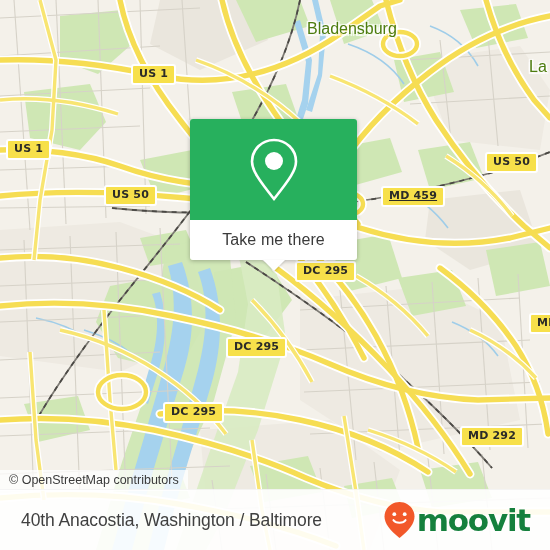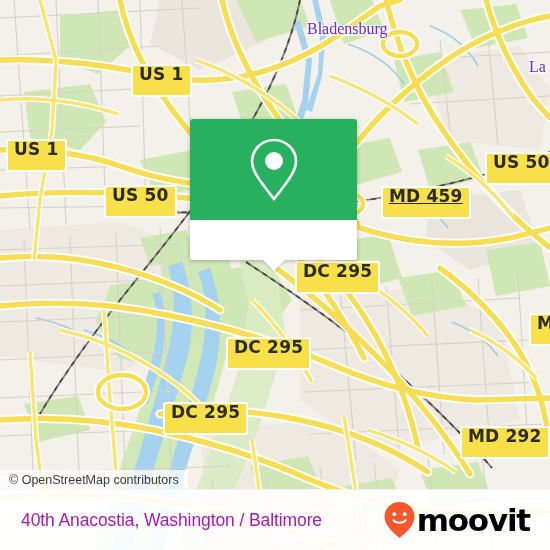--- a/index.html
+++ b/index.html
@@ -23,36 +23,36 @@
   }
   #map svg { display: block; width: 550px; height: 550px; }
 
   
   .shield {
     position: absolute;
     background: #f7e04a;
     border: 2px solid #ffffff;
     border-radius: 3px;
     color: #2b2b28;
-    font-size: 17px;
+    font-size: 11px;
     font-weight: bold;
     letter-spacing: 0.2px;
-    padding: 1px 6px 14px 6px;
+    padding: 1px 6px 2px 6px;
     white-space: nowrap;
     line-height: 14px;
     font-family: "DejaVu Sans", sans-serif;
   }
 
   
   .place-label {
     position: absolute;
-    color: #6d28d9;
+    color: #4d7c0f;
     font-size: 16px;
     white-space: nowrap;
-    font-family: Liberation Serif, serif;
+    font-family: Liberation Sans, sans-serif;
     text-shadow:
       -1.5px -1.5px 1px rgba(255,255,255,.9),
        1.5px -1.5px 1px rgba(255,255,255,.9),
       -1.5px  1.5px 1px rgba(255,255,255,.9),
        1.5px  1.5px 1px rgba(255,255,255,.9);
   }
 
   
   #callout {
     position: absolute;
@@ -115,34 +115,34 @@
     left: 0; bottom: 0;
     width: 550px; height: 61px;
     background: rgba(255,255,255,.90);
     display: flex;
     align-items: center;
     z-index: 50;
     border-top: 1px solid rgba(0,0,0,.04);
   }
   #footer-title {
     margin-left: 21px;
-    color: #a21caf;
+    color: #404040;
     font-size: 17.5px;
     letter-spacing: -.1px;
     white-space: nowrap;
   }
   #footer-logo {
     margin-left: auto;
     margin-right: 20px;
     display: flex;
     align-items: center;
     gap: 1px;
   }
   #logo-word {
-    color: #000000;
+    color: #15803d;
     font-size: 31px;
     font-weight: bold;
     letter-spacing: -1.2px;
     line-height: 31px;
     font-family: "DejaVu Sans", sans-serif;
   }
 </style>
 </head>
 <body>
 
@@ -399,20 +399,21 @@
 
   <div id="callout">
     <div id="callout-top">
       <svg width="52" height="66" viewBox="0 0 52 66">
         <path d="M26,3 C13.8,3 4,12.6 4,24.5 C4,33 10,42 26,62
                  C42,42 48,33 48,24.5 C48,12.6 38.2,3 26,3 Z" fill="none" stroke="#ffffff" stroke-width="2.6"></path>
         <circle cx="26" cy="24" r="9" fill="#ffffff"></circle>
       </svg>
     </div>
     <div id="callout-bottom">
+      <span id="callout-label">Take me there</span>
       <span id="callout-tail"></span>
     </div>
   </div>
 
   <div id="attribution">© OpenStreetMap contributors</div>
 
   <div id="footer">
     <span id="footer-title">40th Anacostia, Washington / Baltimore</span>
     <div id="footer-logo">
       <svg width="33" height="38" viewBox="0 0 33 38">

